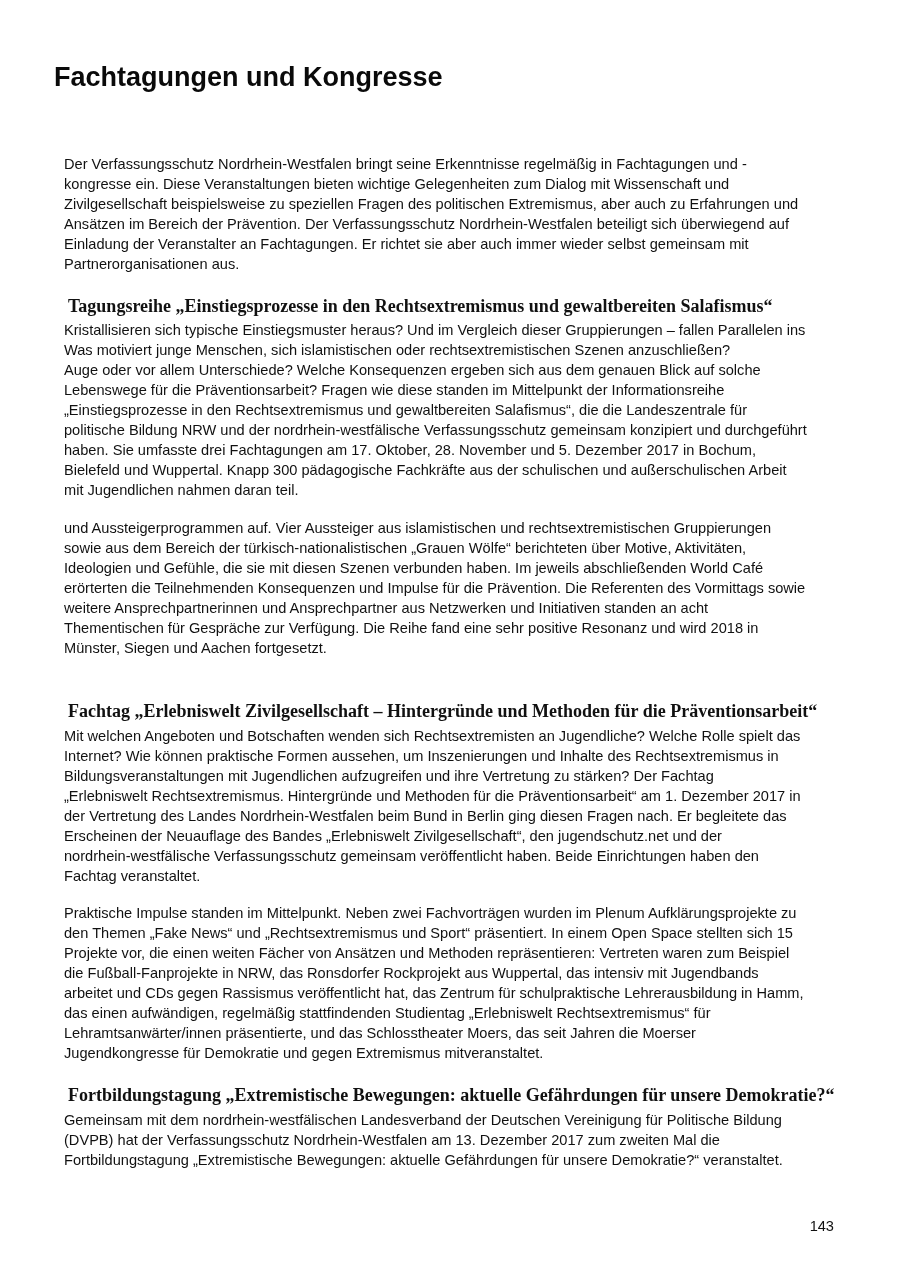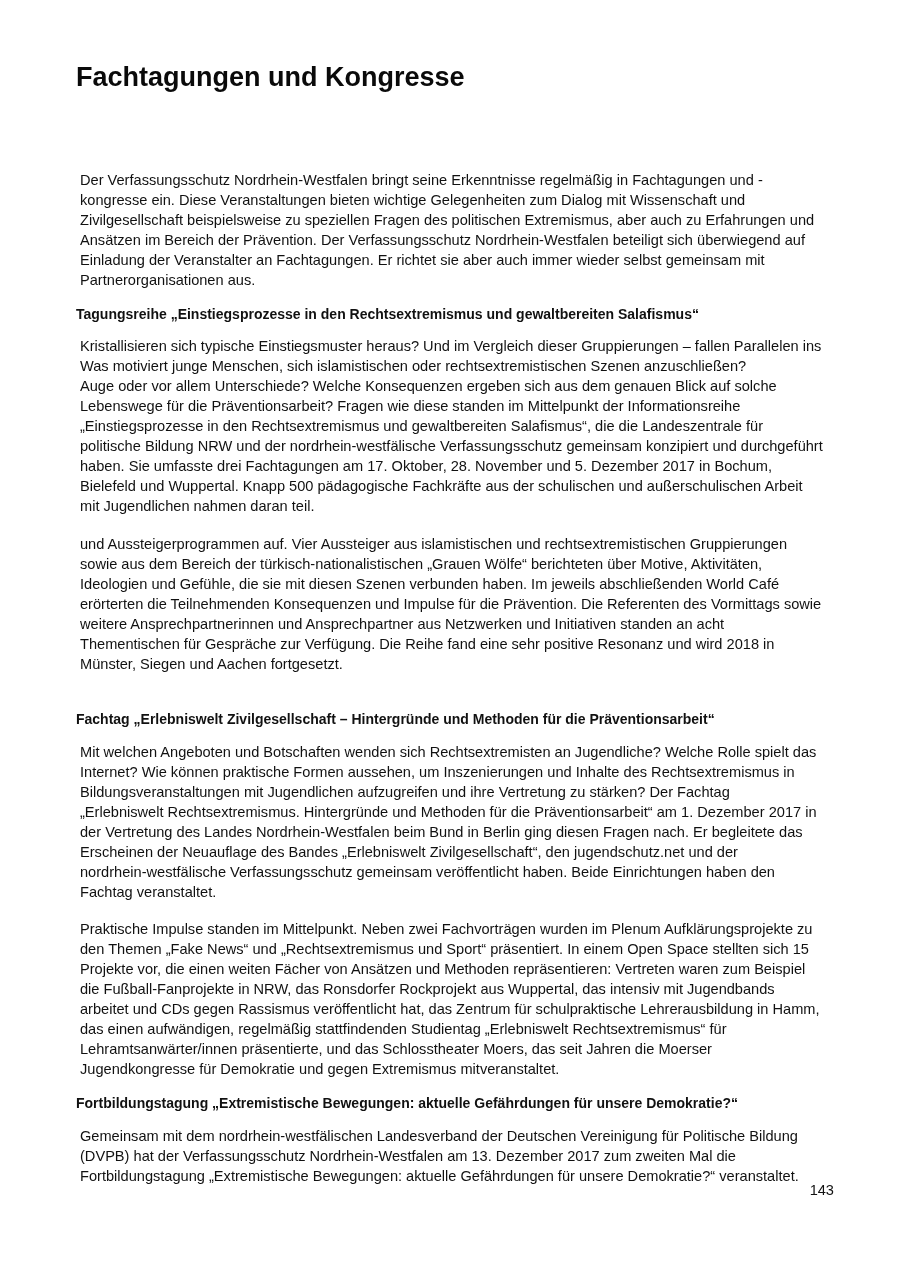--- a/index.html
+++ b/index.html
@@ -1,24 +1,24 @@
 <!DOCTYPE html>
 <html><head>
   <meta charset="utf-8">
   <style>
     html, body { margin: 0; padding: 0; background: #ffffff; }
     body { width: 900px; height: 1274px; position: relative; overflow: hidden;
            font-family: "Liberation Sans", "DejaVu Sans", sans-serif; color: #111111; }
-    .page-title { position: absolute; left: 76px; top: 62px; margin: 0;
+    .page-title { position: absolute; left: 54px; top: 62px; margin: 0;
                   font-size: 27px; font-weight: bold; letter-spacing: 0px; color: #0a0a0a; white-space: nowrap; }
     .block { position: absolute; left: 64px; width: 790px; }
-    .para { font-size: 14.6px; line-height: 20px; margin: 16px; }
+    .para { font-size: 14.6px; line-height: 20px; margin: 0; }
     .para .ln { display: block; white-space: nowrap; }
-    .heading { font-size: 14px; font-weight: bold; line-height: 20px; margin: 12px; white-space: nowrap; }
-    .page-number { position: absolute; right: 66px; top: 1180px; font-size: 14.6px; line-height: 20px; }
+    .heading { font-size: 18px; font-weight: bold; line-height: 20px; margin: 4px; white-space: nowrap; font-family: Liberation Serif, serif; }
+    .page-number { position: absolute; right: 66px; top: 1216px; font-size: 14.6px; line-height: 20px; }
   </style>
 </head>
 <body>
 
 <h1 class="page-title">Fachtagungen und Kongresse</h1>
 
 <div class="block" style="top:154px;">
   <p class="para">
     <span class="ln">Der Verfassungsschutz Nordrhein-Westfalen bringt seine Erkenntnisse regelmäßig in Fachtagungen und -</span>
     <span class="ln">kongresse ein. Diese Veranstaltungen bieten wichtige Gelegenheiten zum Dialog mit Wissenschaft und</span>
@@ -34,21 +34,21 @@
 </div>
 <div class="block" style="top:320px;">
   <p class="para">
     <span class="ln">Kristallisieren sich typische Einstiegsmuster heraus? Und im Vergleich dieser Gruppierungen – fallen Parallelen ins</span>
     <span class="ln">Was motiviert junge Menschen, sich islamistischen oder rechtsextremistischen Szenen anzuschließen?</span>
     <span class="ln">Auge oder vor allem Unterschiede? Welche Konsequenzen ergeben sich aus dem genauen Blick auf solche</span>
     <span class="ln">Lebenswege für die Präventionsarbeit? Fragen wie diese standen im Mittelpunkt der Informationsreihe</span>
     <span class="ln">„Einstiegsprozesse in den Rechtsextremismus und gewaltbereiten Salafismus“, die die Landeszentrale für</span>
     <span class="ln">politische Bildung NRW und der nordrhein-westfälische Verfassungsschutz gemeinsam konzipiert und durchgeführt</span>
     <span class="ln">haben. Sie umfasste drei Fachtagungen am 17. Oktober, 28. November und 5. Dezember 2017 in Bochum,</span>
-    <span class="ln">Bielefeld und Wuppertal. Knapp 500 pädagogische Fachkräfte aus der schulischen und außerschulischen Arbeit</span>
+    <span class="ln">Bielefeld und Wuppertal. Knapp 300 pädagogische Fachkräfte aus der schulischen und außerschulischen Arbeit</span>
     <span class="ln">mit Jugendlichen nahmen daran teil.</span>
   </p>
 </div>
 <div class="block" style="top:518px;">
   <p class="para">
     <span class="ln">und Aussteigerprogrammen auf. Vier Aussteiger aus islamistischen und rechtsextremistischen Gruppierungen</span>
     <span class="ln">sowie aus dem Bereich der türkisch-nationalistischen „Grauen Wölfe“ berichteten über Motive, Aktivitäten,</span>
     <span class="ln">Ideologien und Gefühle, die sie mit diesen Szenen verbunden haben. Im jeweils abschließenden World Café</span>
     <span class="ln">erörterten die Teilnehmenden Konsequenzen und Impulse für die Prävention. Die Referenten des Vormittags sowie</span>
     <span class="ln">weitere Ansprechpartnerinnen und Ansprechpartner aus Netzwerken und Initiativen standen an acht</span>

